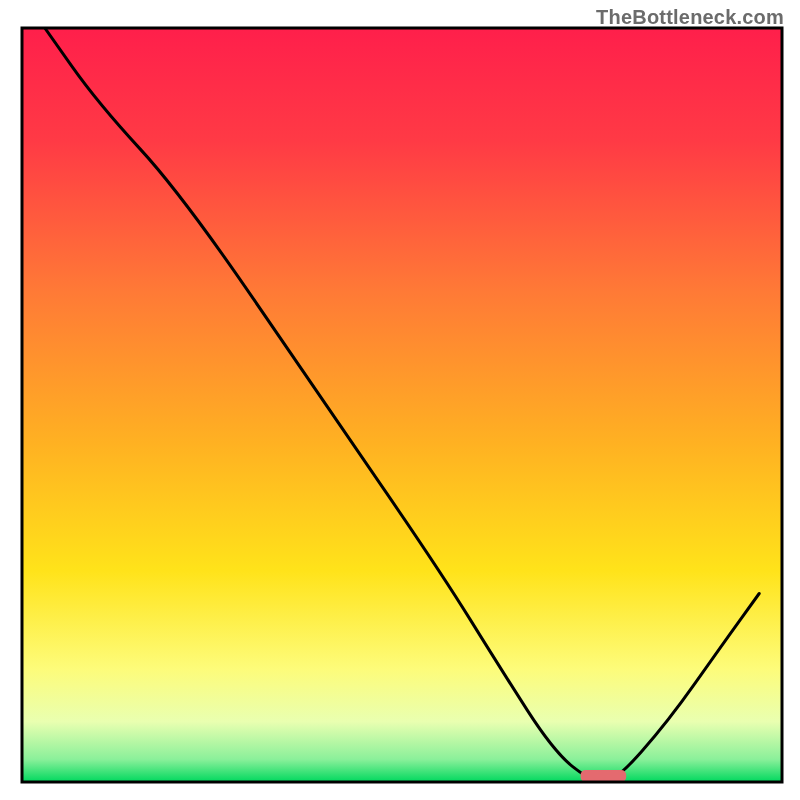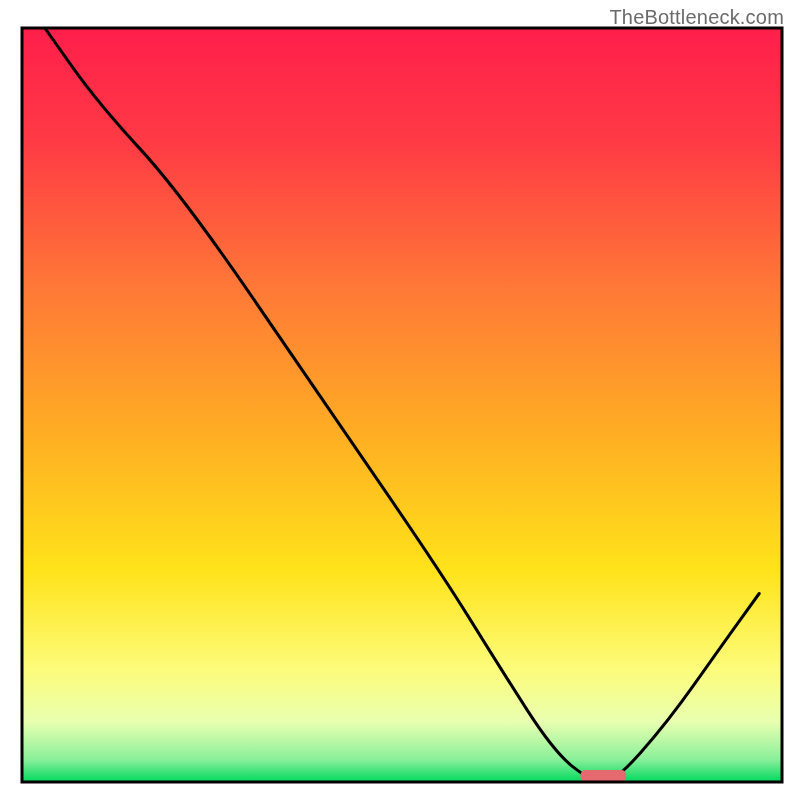--- a/index.html
+++ b/index.html
@@ -14,21 +14,21 @@
   .container {
     position: relative;
     width: 800px;
     height: 800px;
   }
   .watermark {
     position: absolute;
     top: 6px;
     right: 16px;
     font-size: 20px;
-    font-weight: 400;
+    font-weight: 700;
     color: #6b6b6b;
     letter-spacing: 0.2px;
     z-index: 10;
   }
   svg.plot {
     position: absolute;
     left: 0;
     top: 0;
     width: 800px;
     height: 800px;

